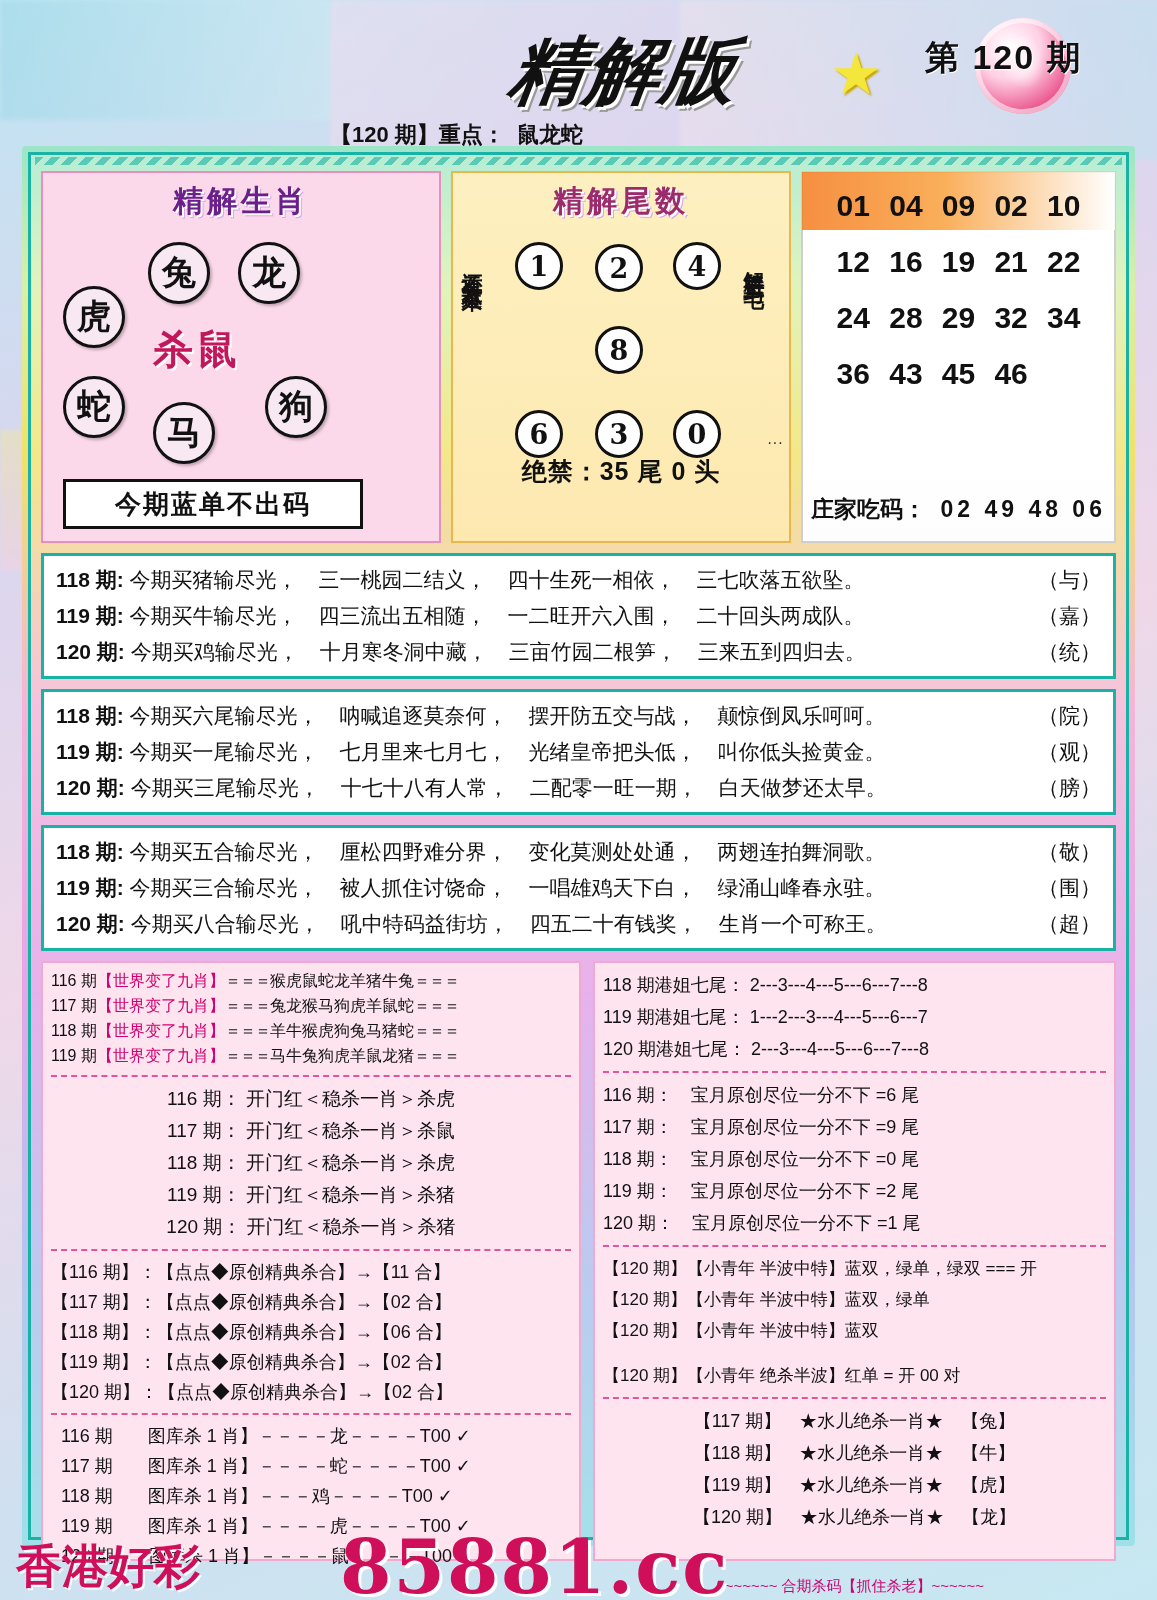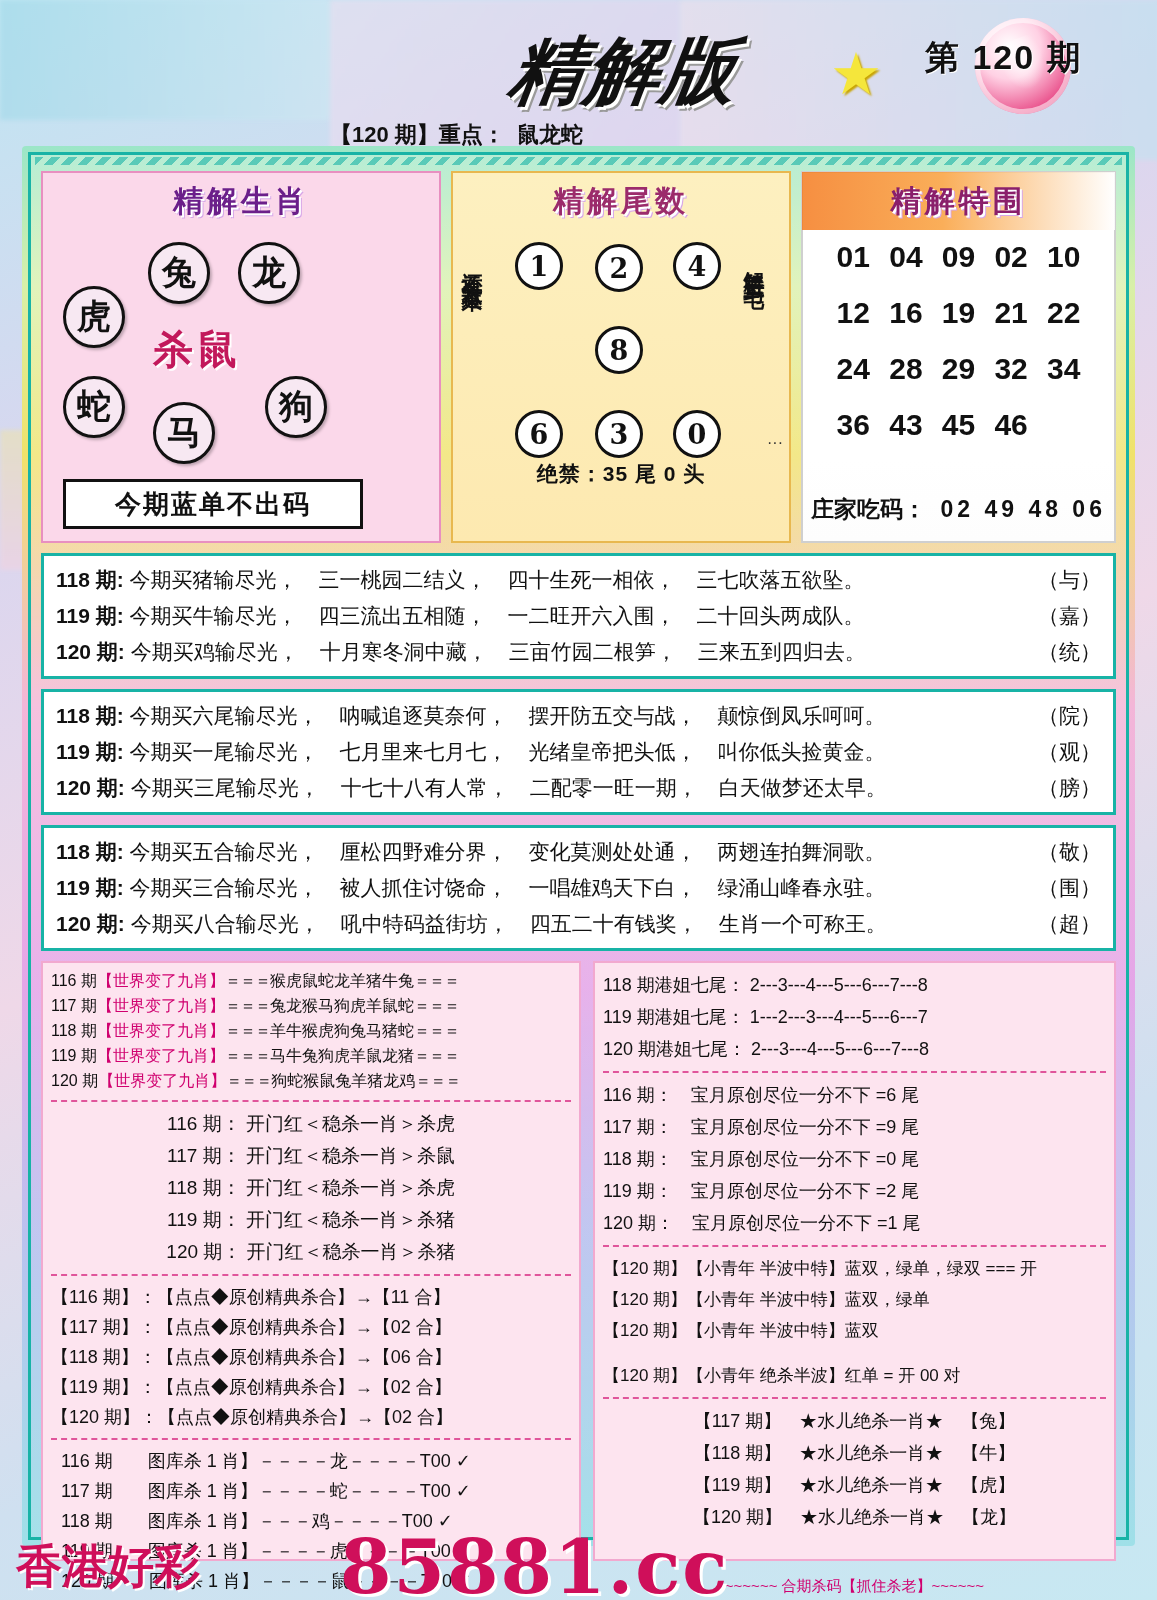--- a/index.html
+++ b/index.html
@@ -117,21 +117,21 @@
   .v-right { right:24px; top:30px; }
   .tail-dots { position:absolute; right:6px; top:210px; font-size:16px; color:#333; }
   .tcircle {
     position:absolute; width:48px; height:48px; border-radius:50%;
     border:3px solid #111; background:#fff;
     display:flex; align-items:center; justify-content:center;
     font-size:27px; font-weight:bold; font-family:"DejaVu Serif", serif; color:#111;
   }
   .tail-ban {
     position:absolute; left:0; right:0; bottom:6px; text-align:center;
-    font-size:21px; font-weight:bold; color:#111; letter-spacing:1px;
+    font-size:25px; font-weight:bold; color:#111; letter-spacing:1px;
   }
 
   
   .p-num { background: linear-gradient(180deg,#fff 0%, #fff 78%, #fdfdfd 100%); }
   .num-head-bg {
     position:absolute; left:-1px; top:-1px; right:-1px; height:58px;
     background:linear-gradient(90deg,#f47b20 0%, #f9a03c 45%, #ffffff 100%);
     opacity:.85;
   }
   .num-grid {
@@ -244,21 +244,20 @@
             <div class="tcircle" style="left: 220px; top: 18px;">4</div>
             <div class="tcircle" style="left: 142px; top: 102px;">8</div>
             <div class="tcircle" style="left: 62px; top: 186px;">6</div>
             <div class="tcircle" style="left: 142px; top: 186px;">3</div>
             <div class="tcircle" style="left: 220px; top: 186px;">0</div>
           </div>
     </div>
 
     <div class="panel p-num">
       <div class="num-head-bg"></div>
-      <div class="panel-title" style="position:relative;">精解特围</div>
       <div class="num-grid" id="num-grid">
             <span>01</span>
             <span>04</span>
             <span>09</span>
             <span>02</span>
             <span>10</span>
             <span>12</span>
             <span>16</span>
             <span>19</span>
             <span>21</span>
@@ -297,21 +296,20 @@
           <div class="poem-row"><span class="no">120 期:</span><span> 今期买八合输尽光，　吼中特码益街坊，　四五二十有钱奖，　生肖一个可称王。</span><span class="tail">（超）</span></div>
         </div>
       </div>
 
   <div class="bottom">
     <div class="bcol bleft" id="left-col">
           <div class="sline"><span>116 期</span><span class="red">【世界变了九肖】</span><span class="eq">＝＝＝</span><span>猴虎鼠蛇龙羊猪牛兔</span><span class="eq">＝＝＝</span></div>
           <div class="sline"><span>117 期</span><span class="red">【世界变了九肖】</span><span class="eq">＝＝＝</span><span>兔龙猴马狗虎羊鼠蛇</span><span class="eq">＝＝＝</span></div>
           <div class="sline"><span>118 期</span><span class="red">【世界变了九肖】</span><span class="eq">＝＝＝</span><span>羊牛猴虎狗兔马猪蛇</span><span class="eq">＝＝＝</span></div>
           <div class="sline"><span>119 期</span><span class="red">【世界变了九肖】</span><span class="eq">＝＝＝</span><span>马牛兔狗虎羊鼠龙猪</span><span class="eq">＝＝＝</span></div>
-          <div class="sline"><span>120 期</span><span class="red">【世界变了九肖】</span><span class="eq">＝＝＝</span><span>狗蛇猴鼠兔羊猪龙鸡</span><span class="eq">＝＝＝</span></div>
           <div class="dash-sep"></div>
           <div class="kline">116 期：  开门红＜稳杀一肖＞杀虎</div>
           <div class="kline">117 期：  开门红＜稳杀一肖＞杀鼠</div>
           <div class="kline">118 期：  开门红＜稳杀一肖＞杀虎</div>
           <div class="kline">119 期：  开门红＜稳杀一肖＞杀猪</div>
           <div class="kline">120 期：  开门红＜稳杀一肖＞杀猪</div>
           <div class="dash-sep"></div>
           <div class="hline">【116 期】：【点点◆原创精典杀合】→【11 合】</div>
           <div class="hline">【117 期】：【点点◆原创精典杀合】→【02 合】</div>
           <div class="hline">【118 期】：【点点◆原创精典杀合】→【06 合】</div>

